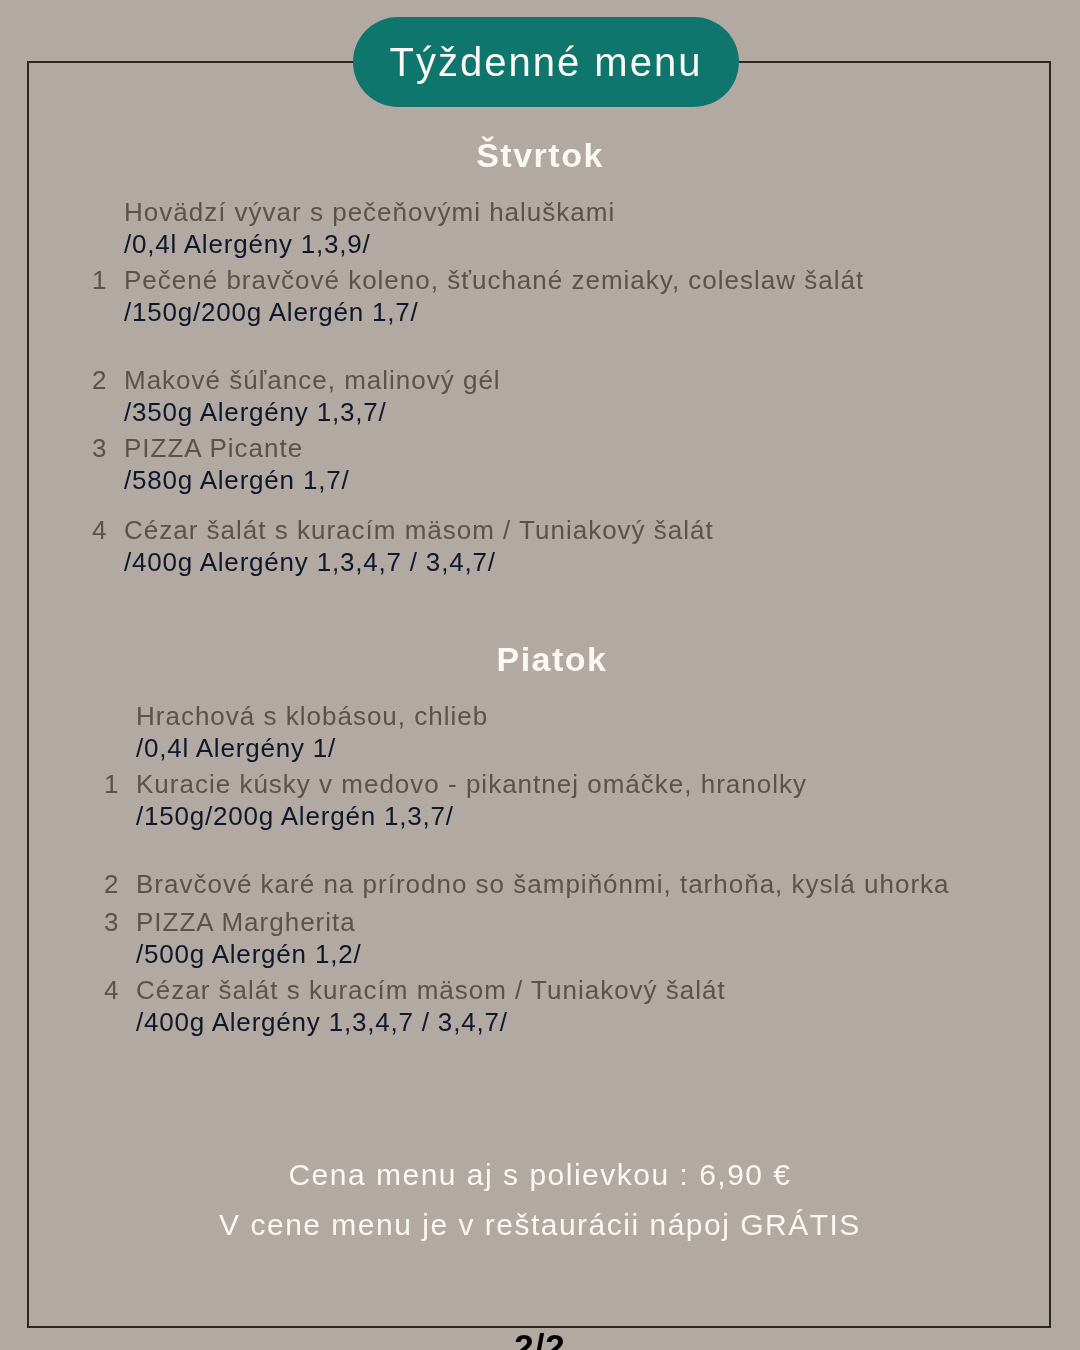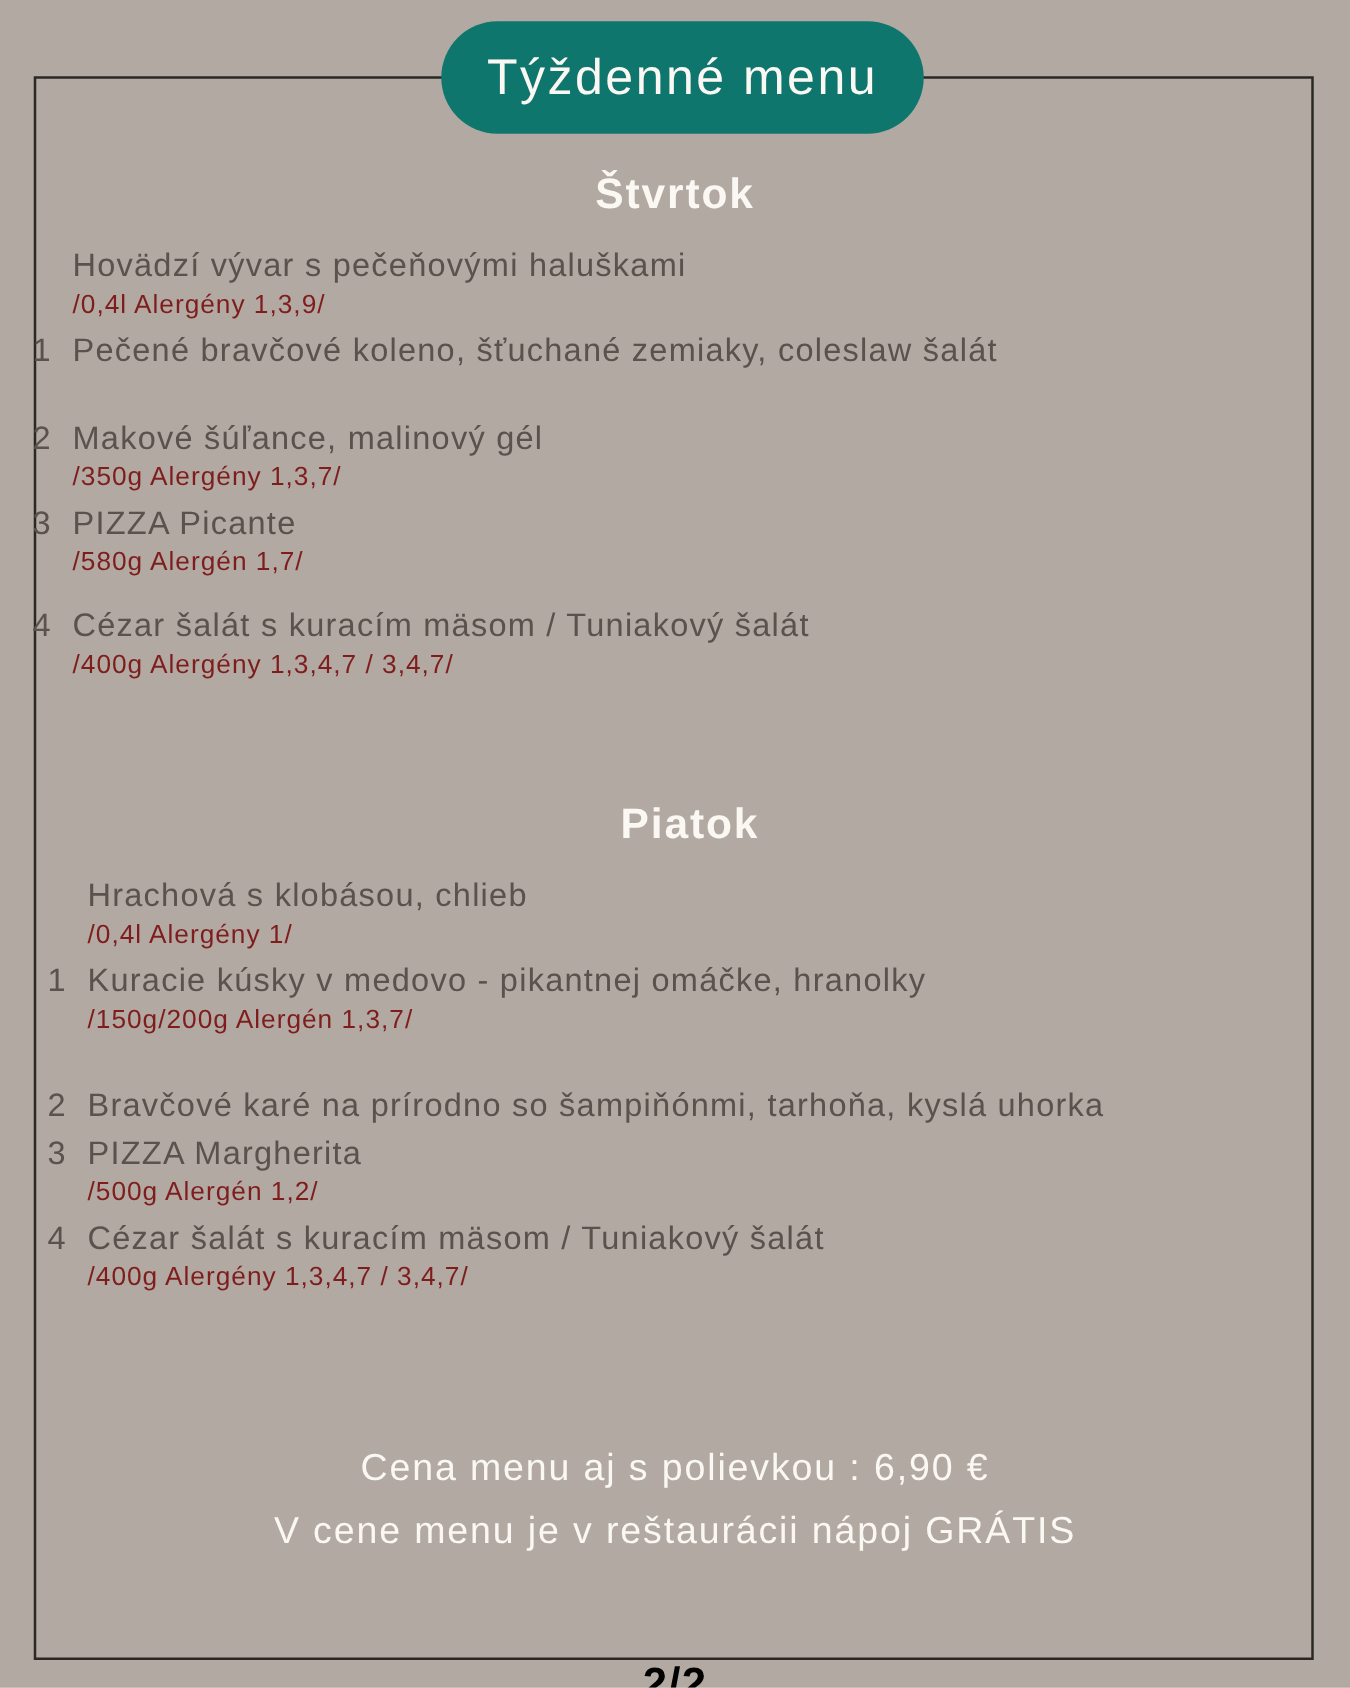--- a/index.html
+++ b/index.html
@@ -37,45 +37,45 @@
   .day-2 { top:640px;margin-left:12px; }
   .day-heading {
     text-align:center;
     font-size:34px;
     font-weight:700;
     color:#fbf8f3;
     letter-spacing:1.5px;
   }
   .entries {
     margin-top:22px;
-    padding-left:26px;
+    padding-left:92px;
   }
   .entry {
     display:flex;
     margin-bottom:8px;
   }
   .entry.mb-md { margin-bottom:22px; }
   .entry.mb-lg { margin-bottom:40px; }
   .entry-num {
     flex:0 0 32px;
     font-size:26px;
     line-height:30px;
     color:#5a524d;
   }
   .entry-name {
     font-size:26px;
     line-height:30px;
     color:#5a524d;
     letter-spacing:1px;
   }
   .entry-detail {
-    font-size:21px;
+    font-size:26px;
     line-height:26px;
     margin-top:4px;
-    color:#7f1d1d;
+    color:#0f172a;
     letter-spacing:0.8px;
   }
   .footer {
     position:absolute;
     left:0; top:1150px;
     width:1080px;
     text-align:center;
     color:#fbf8f3;
     font-weight:400;
   }
@@ -116,20 +116,21 @@
         <div>
           <div class="entry-name">Hovädzí vývar s pečeňovými haluškami</div>
           <div class="entry-detail">/0,4l Alergény 1,3,9/</div>
         </div>
       </div>
 
       <div class="entry mb-lg">
         <div class="entry-num">1</div>
         <div>
           <div class="entry-name">Pečené bravčové koleno, šťuchané zemiaky, coleslaw šalát</div>
+          <div class="entry-detail">/150g/200g Alergén 1,7/</div>
         </div>
       </div>
 
       <div class="entry">
         <div class="entry-num">2</div>
         <div>
           <div class="entry-name">Makové šúľance, malinový gél</div>
           <div class="entry-detail">/350g Alergény 1,3,7/</div>
         </div>
       </div>

